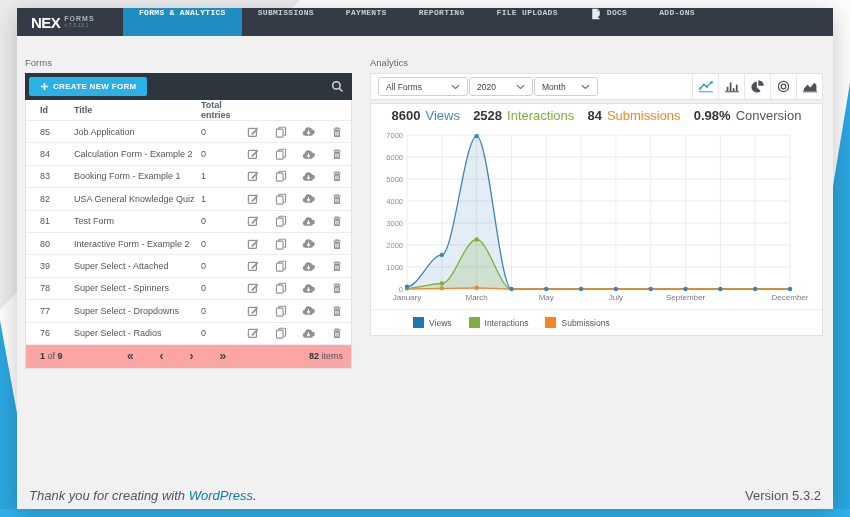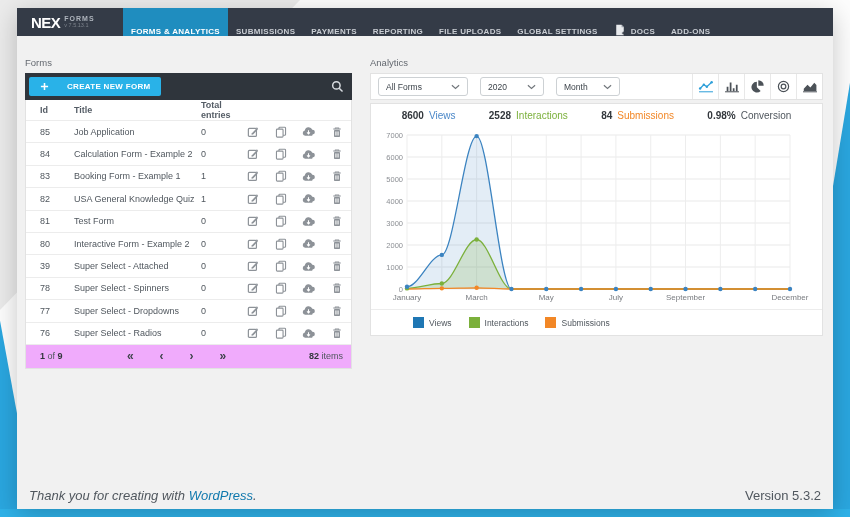--- a/index.html
+++ b/index.html
@@ -16,63 +16,63 @@
   .admin-panel { position:absolute; left:17px; top:8px; width:816px; height:501px; background:#f1f1f1; box-shadow:0 6px 24px rgba(0,0,0,.22); }
 
   
   .navbar { height:28px; background:#343b47; display:flex; align-items:stretch; }
   .logo { display:flex; align-items:center; padding:0 12px 0 14px; gap:4px; min-width:106px; }
   .logo-brand { color:#fff; font-weight:bold; font-size:15px; letter-spacing:-.5px; }
   .logo-side { display:flex; flex-direction:column; line-height:1; }
   .logo-suffix { color:#aeb4bc; font-size:7px; font-weight:bold; letter-spacing:1px; }
   .logo-version { color:#7d8democ; color:#7d838c; font-size:5.5px; margin-top:1px; }
   .nav-items { display:flex; align-items:stretch; }
-  .nav-item { display:flex; align-items:flex-end; gap:5px; padding:0 8px; font-size:8px; font-weight:bold; color:#c9cdd3; letter-spacing:.3px; cursor:pointer; }
+  .nav-item { display:flex; align-items:flex-start; gap:5px; padding:0 16px; font-size:8px; font-weight:bold; color:#c9cdd3; letter-spacing:.3px; cursor:pointer;font-family:Liberation Mono, monospace; }
   .nav-item.active { background:#1f8dbf; color:#fff; }
   .nav-item .icon { display:flex; align-items:center; }
 
   
   .content { position:absolute; left:0; right:0; top:28px; bottom:28px; padding:21px 10px 0 8px; display:flex; gap:18px; }
   .section-label { font-size:9.5px; color:#646970; margin-bottom:5px; }
 
   .forms-col { width:327px; flex:none; }
   .analytics-col { flex:1; min-width:0; }
 
   
   .forms-toolbar { height:27px; background:#2f353c; display:flex; align-items:center; padding:0 8px 0 4px; }
-  .create-btn { background:#29b2e8; color:#fff; border:none; font-family:inherit; font-size:8px; font-weight:bold; letter-spacing:.3px; padding:5px 11px; border-radius:2px; display:flex; align-items:center; gap:18px; cursor:pointer; }
+  .create-btn { background:#29b2e8; color:#fff; border:none; font-family:inherit; font-size:8px; font-weight:bold; letter-spacing:.3px; padding:5px 11px; border-radius:2px; display:flex; align-items:center; gap:4px; cursor:pointer; }
   .forms-toolbar .search { margin-left:auto; display:flex; align-items:center; cursor:pointer; }
 
   
   .forms-table { background:#fff; border:1px solid #e2e2e2; border-top:none; font-size:9px; color:#50575e; }
   .t-row { display:flex; align-items:center; height:22.4px; border-top:1px solid #ececec; padding:0 8px 0 14px; }
   .t-head { height:20px; border-top:none; color:#555d66; font-weight:bold; }
   .col-id { width:34px; flex:none; }
   .col-title { flex:1; min-width:0; white-space:nowrap; overflow:hidden; }
   .col-entries { width:46px; flex:none; }
   .col-actions { width:96px; flex:none; display:flex; justify-content:space-between; align-items:center; }
   .action-icon { color:#8d9298; display:flex; align-items:center; cursor:pointer; }
-  .t-foot { height:24px; background:#f0abfc; font-size:9px; color:#50575e; position:relative; }
+  .t-foot { height:24px; background:#fca5a5; font-size:9px; color:#50575e; position:relative; }
   .pg-label b, .pg-items b { color:#32373c; }
   .pg-arrows { position:absolute; left:50%; transform:translateX(-62%); display:flex; gap:26px; }
   .pg-arrow { font-size:12px; font-weight:bold; color:#3c434a; cursor:pointer; line-height:1; }
   .pg-items { margin-left:auto; }
 
   
   .an-toolbar { height:27px; background:#fff; border:1px solid #e2e2e2; display:flex; align-items:stretch; }
-  .selects { display:flex; align-items:center; gap:12px; padding-left:7px; }
+  .selects { display:flex; align-items:center; gap:1px; padding-left:7px; }
   .sel { border:1px solid #cdd1d4; border-radius:3px; height:19px; display:flex; align-items:center; justify-content:space-between; padding:0 7px; font-size:8.5px; color:#3c434a; background:#fff; cursor:pointer; }
   .sel-0 { width:90px; } .sel-1 { width:64px; } .sel-2 { width:64px; }
   .chart-btns { margin-left:auto; display:flex; align-items:stretch; }
   .chart-btn { width:26px; display:flex; align-items:center; justify-content:center; border-left:1px solid #e8e8e8; color:#4c5258; cursor:pointer; }
   .chart-btn.active { color:#2e9fd9; }
 
   
   .chart-card { margin-top:3px; background:#fff; border:1px solid #e2e2e2; }
-  .stats-row { display:flex; justify-content:space-around; align-items:center; height:23px; padding:0 14px; font-size:10px; }
+  .stats-row { display:flex; justify-content:space-around; align-items:center; height:23px; padding:0 14px; font-size:13px; }
   .stat { display:flex; gap:5px; align-items:baseline; }
   .stat-value { font-weight:bold; color:#32373c; }
   .chart-wrap { padding:0 0 0 8px; }
   .legend-row { border-top:1px solid #ececec; height:26px; display:flex; align-items:center; gap:17px; padding-left:42px; font-size:8.5px; color:#50575e; }
   .legend-item { display:flex; align-items:center; gap:5px; }
   .legend-swatch { width:11px; height:11px; flex:none; }
 
   
   .panel-footer { position:absolute; left:0; right:0; bottom:0; height:28px; display:flex; align-items:center; padding:0 12px; font-size:13px; color:#50575e; }
   .footer-thanks { font-style:italic; }
@@ -108,23 +108,20 @@
           <span>SUBMISSIONS</span>
         </div>
         <div class="nav-item">
           <span>PAYMENTS</span>
         </div>
         <div class="nav-item">
           <span>REPORTING</span>
         </div>
         <div class="nav-item">
           <span>FILE UPLOADS</span>
-        </div>
-        <div class="nav-item">
-          <span>GLOBAL SETTINGS</span>
         </div>
         <div class="nav-item">
           <span class="icon">
             <svg viewBox="0 0 14 14" width="12" height="12">
               <path d="M2.6 1h6.2l2.6 2.6V13H2.6z" fill="#e8eaed"></path>
               <path d="M8.8 1v2.8h2.6" fill="#9aa0a8"></path>
               <path d="M9.2 10.6h3.4M10.9 8.9v3.4" stroke="#343b47" stroke-width="1.1"></path>
               <path d="M9.2 10.6h3.4M10.9 8.9v3.4" stroke="#e8eaed" stroke-width="0"></path>
             </svg>
           </span>

